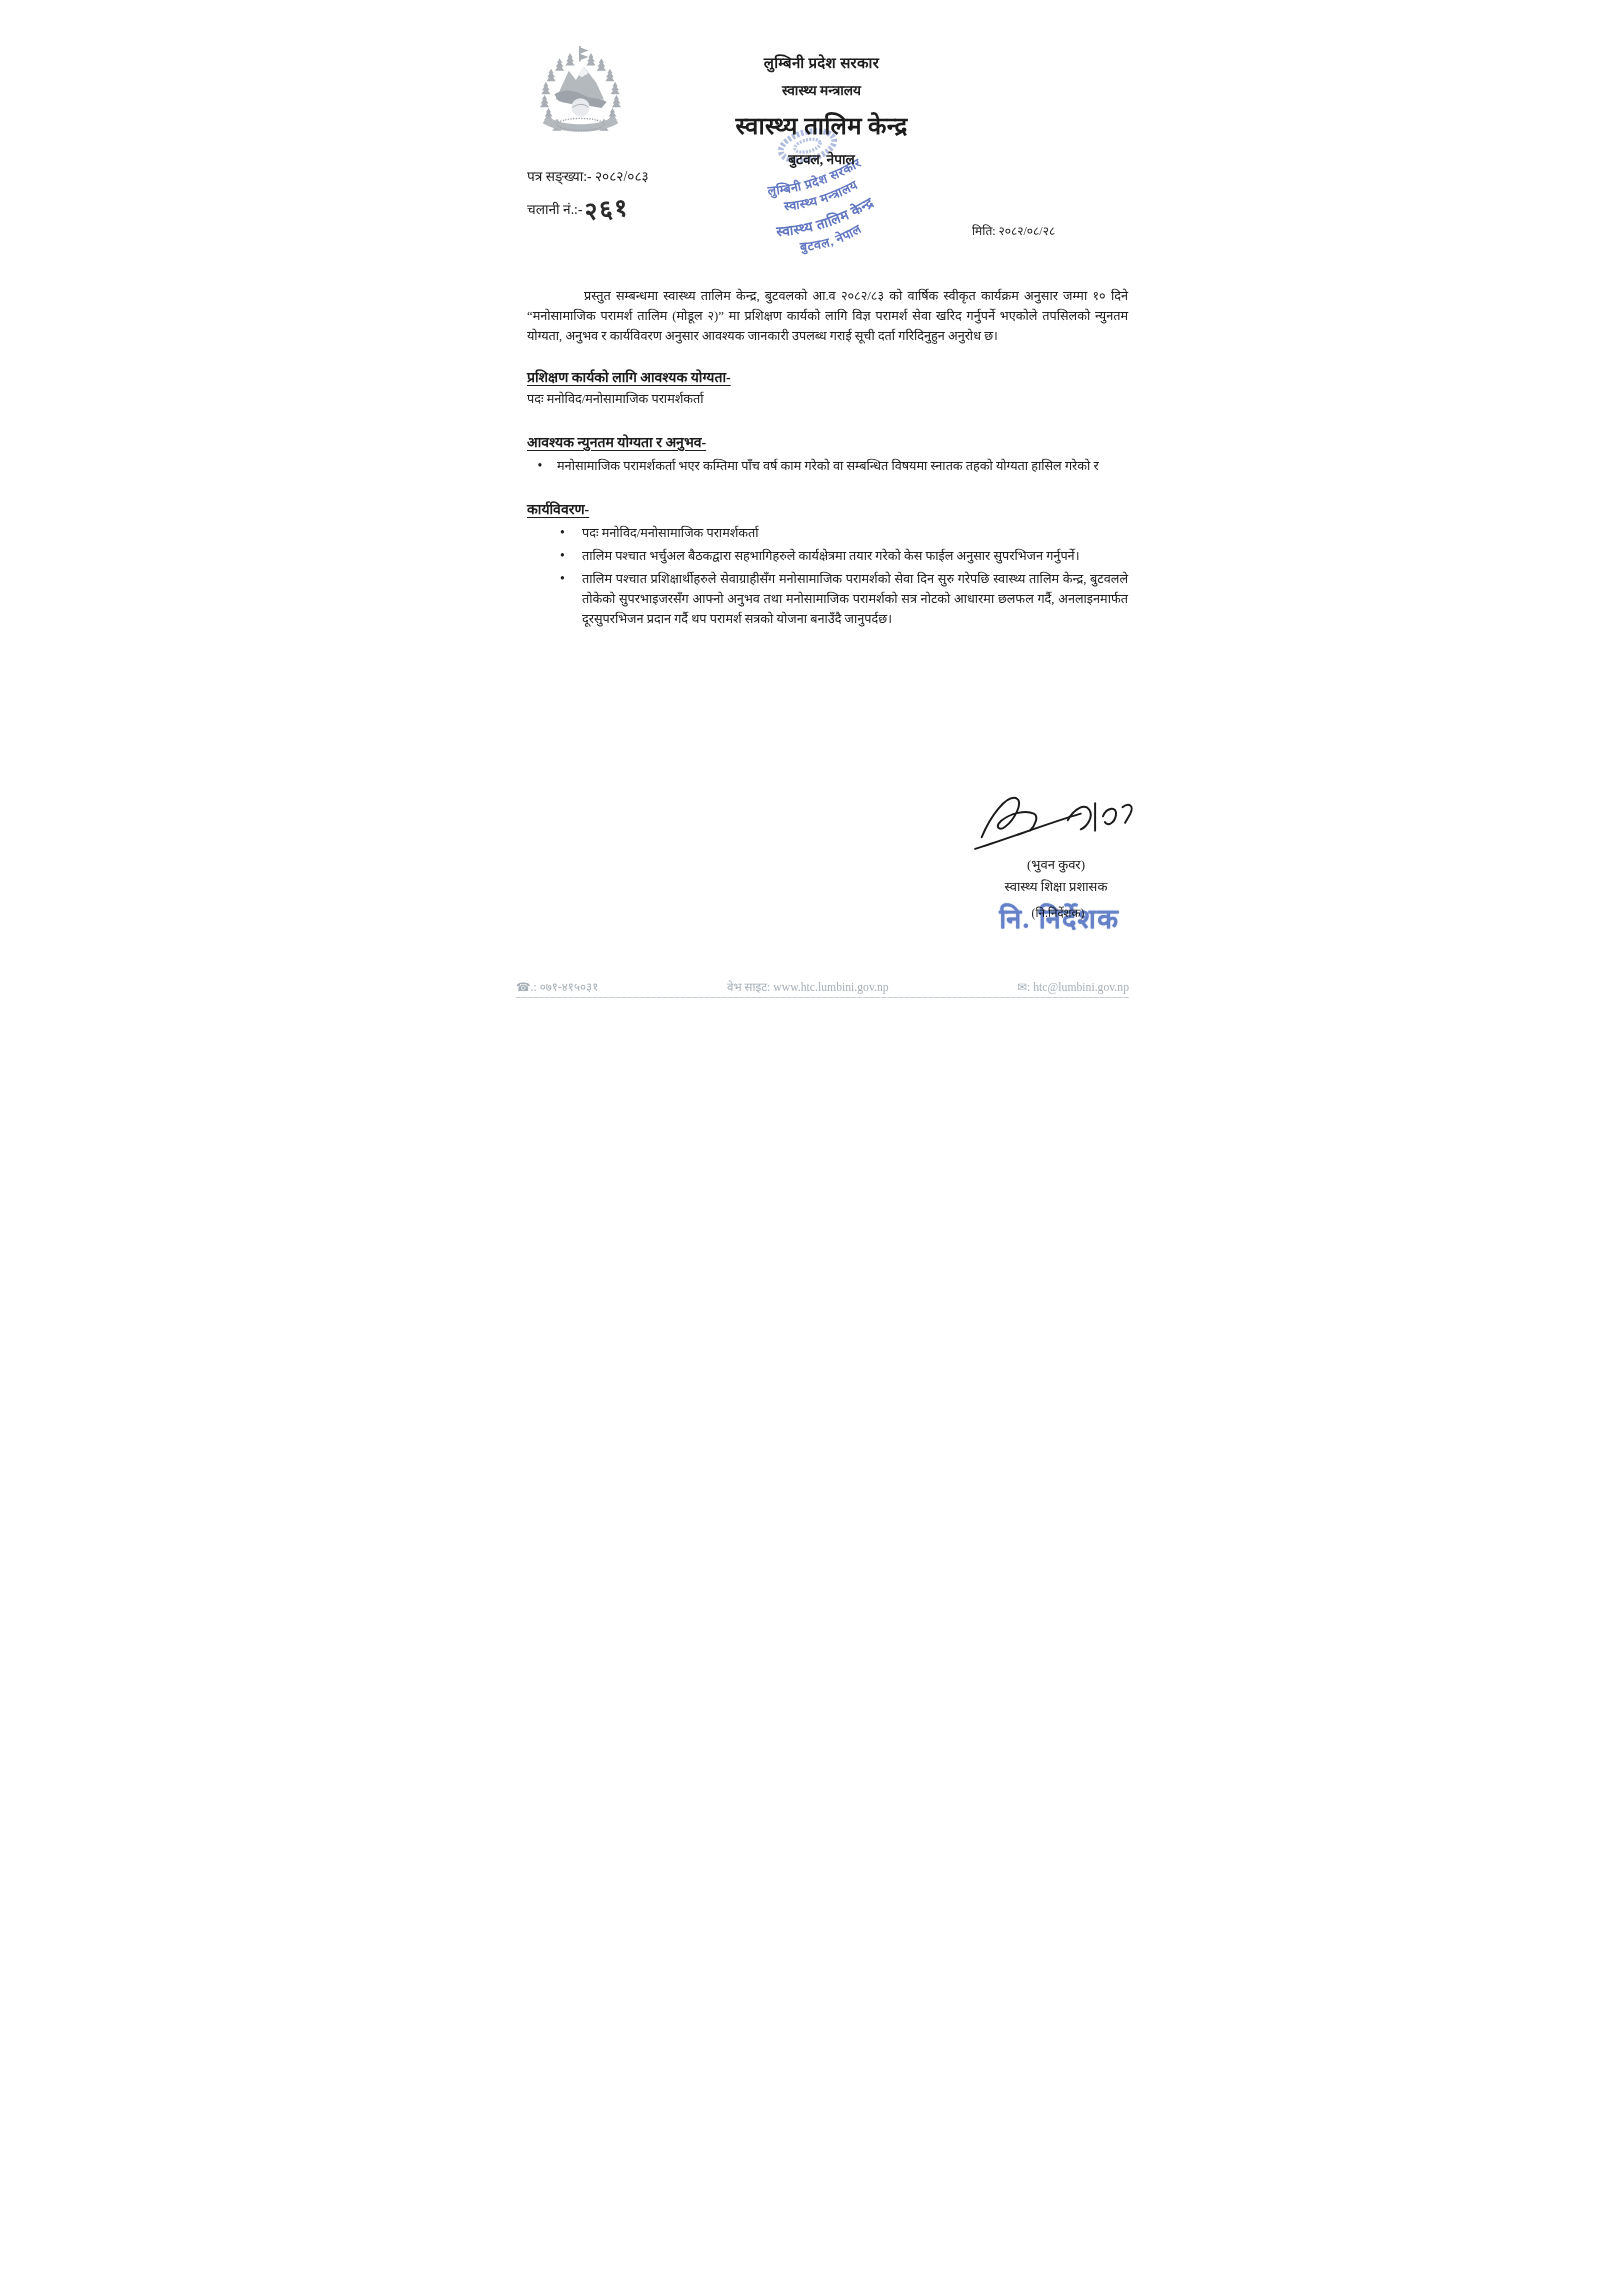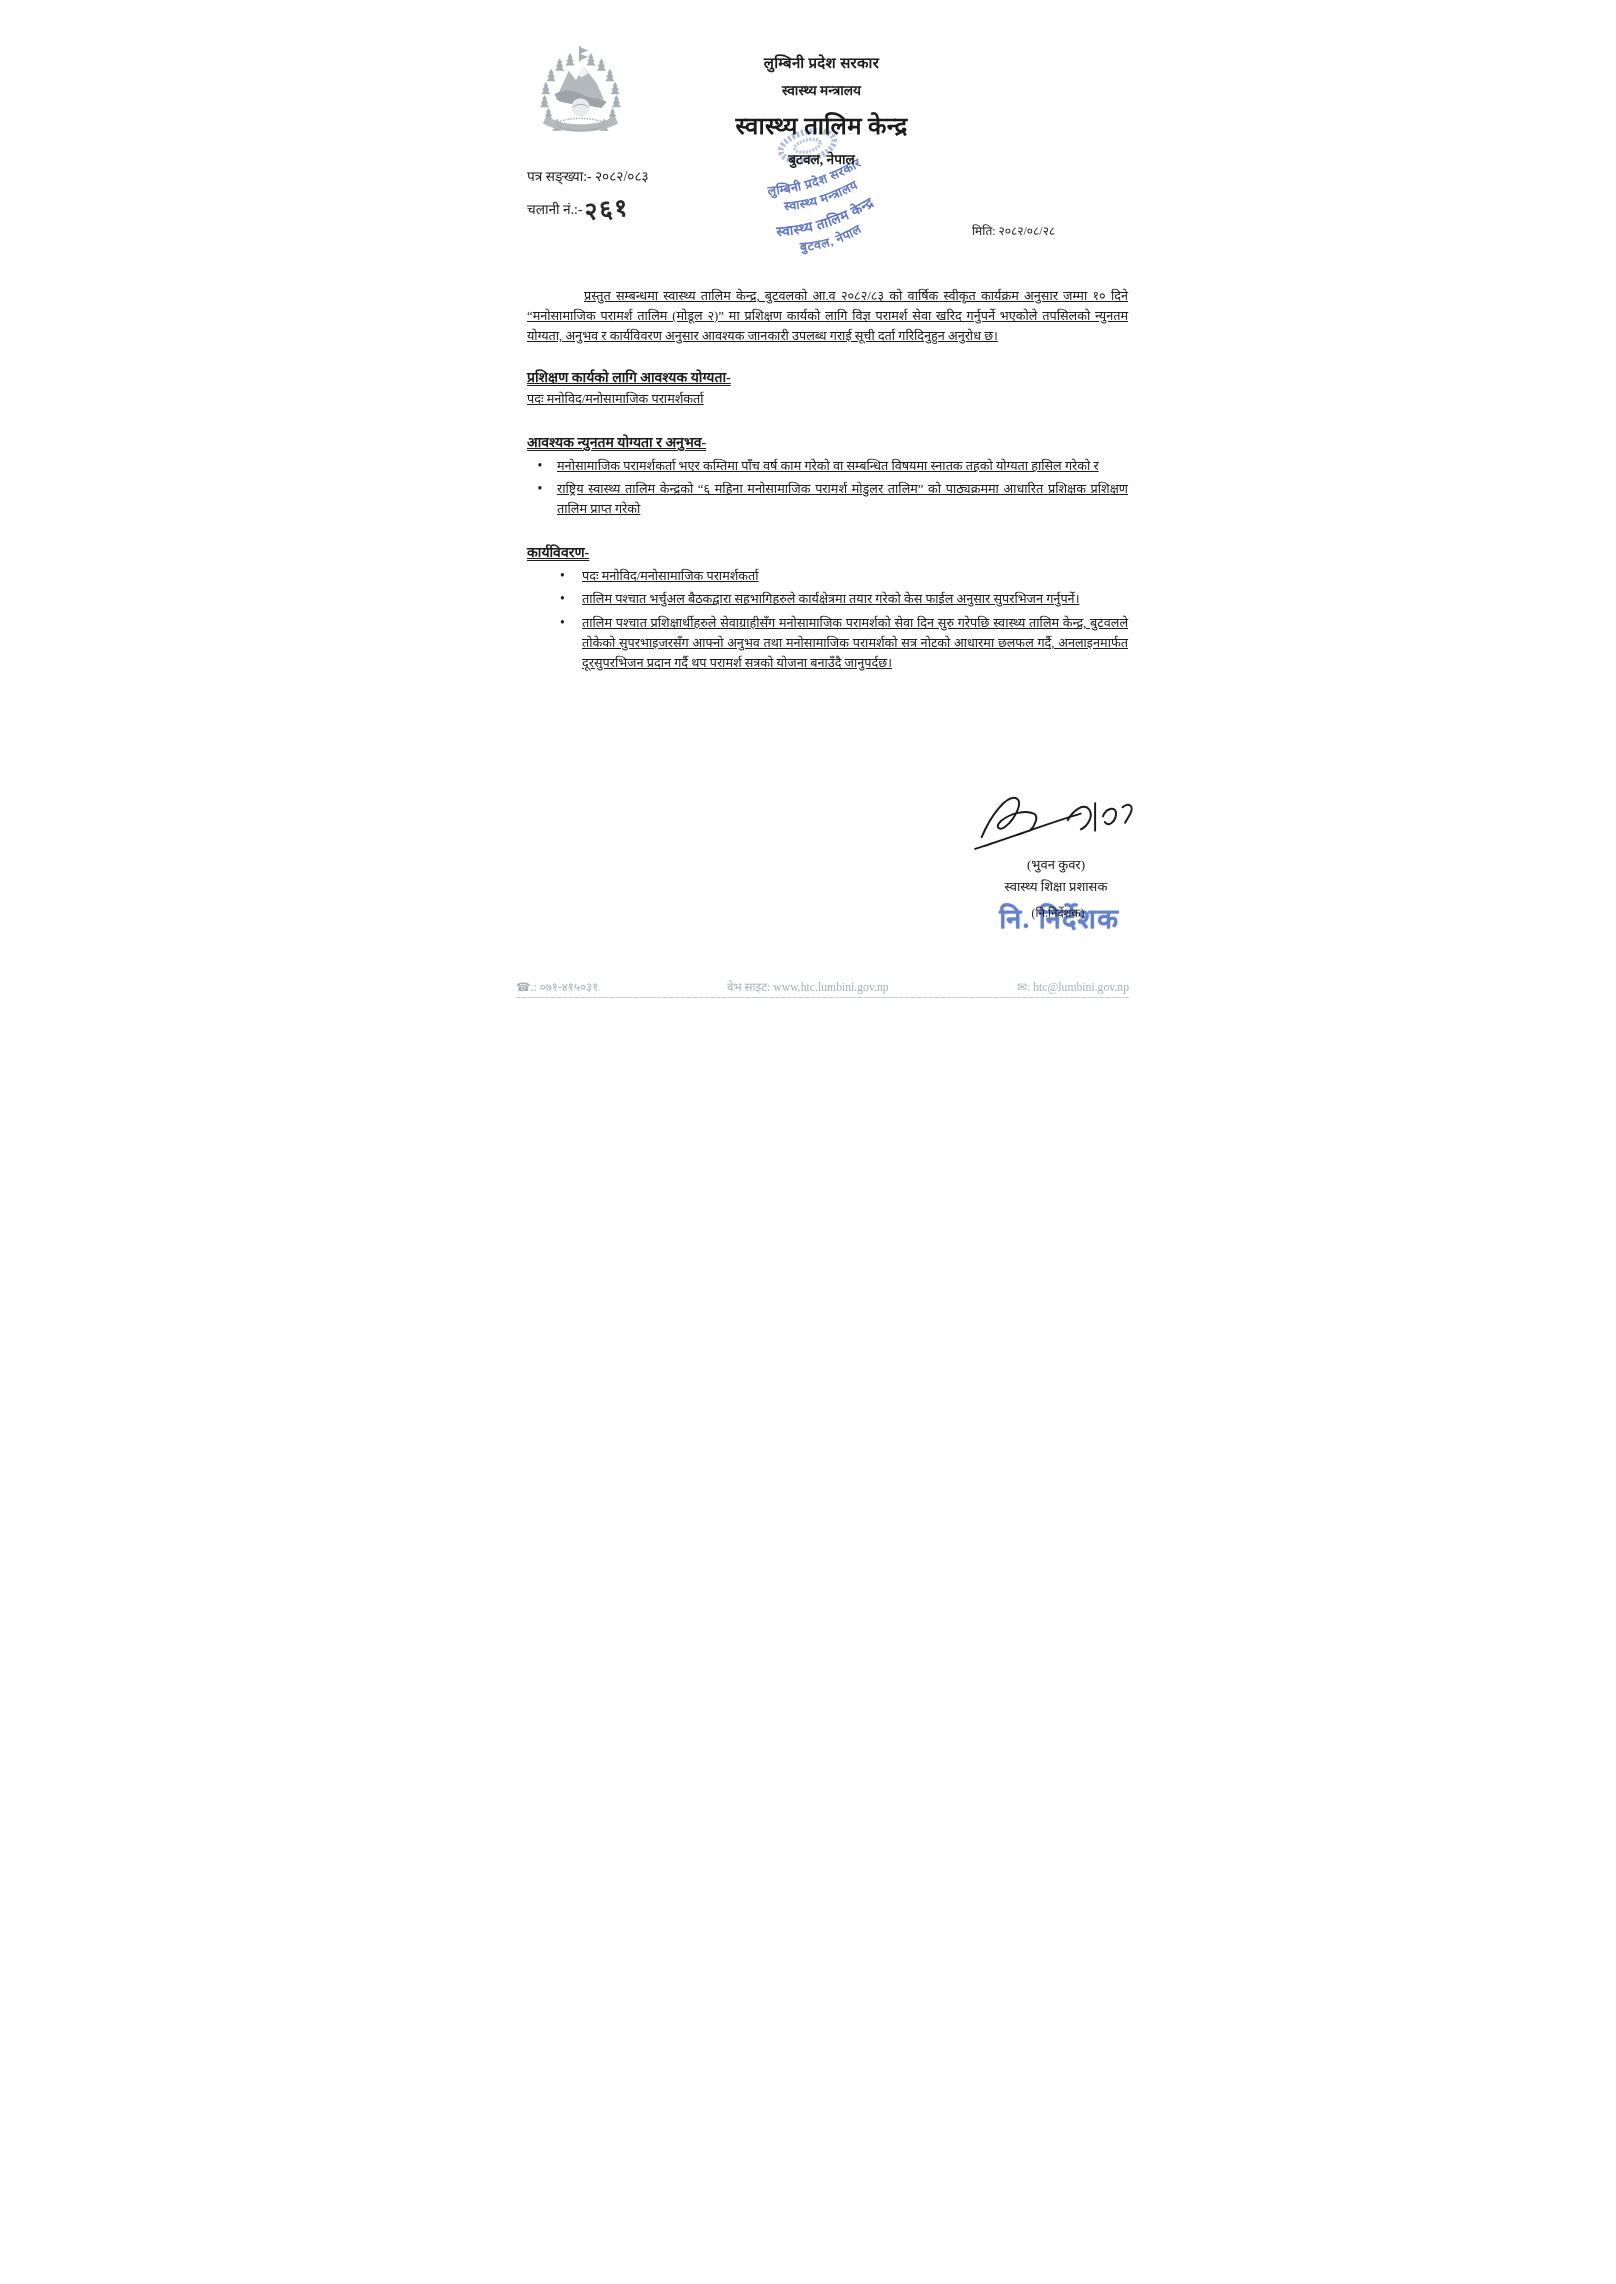--- a/index.html
+++ b/index.html
@@ -25,21 +25,21 @@
   .meta-left { position:absolute; left:123px; top:167px; font-size:13.7px; line-height:19.6px; }
   .meta-left .row2 { margin-top:9px; }
   .hand-number { display:inline-block; font-size:25px; font-weight:700; color:#2b2b2b; transform:rotate(-6deg) translateY(3.9px); letter-spacing:2px; margin-left:1.3px; }
   .meta-date { position:absolute; left:568px; top:222px; font-size:12px; }
 
   
   .subject { position:absolute; left:0; right:0; top:259px; text-align:center; font-size:13.7px; font-weight:700; }
   .subject span { text-decoration:underline; text-underline-offset:2.6px; }
 
   
-  .content { position:absolute; left:123px; top:286px; width:601px; font-size:12.7px; line-height:20px; text-align:justify;text-decoration:underline; }
+  .content { position:absolute; left:123px; top:286px; width:601px; font-size:12.7px; line-height:20px; text-align:justify; }
   .content .paragraph { text-indent:57px; }
   .h-underline { font-weight:700; margin-top:22px; font-size:14px; }
   .h-underline span { text-decoration:underline; text-underline-offset:2.6px; }
   .post-line { margin-top:1.3px; }
   .h-exp { margin-top:23.5px; }
   ul.bullets { list-style:none; margin-top:3.3px; }
   ul.bullets li { position:relative; margin-bottom:3.3px; }
   ul.exp-list li { padding-left:30px; }
   ul.exp-list li::before { content:"•"; position:absolute; left:10.4px; top:0; font-size:13.7px; }
   ul.tor-list li { padding-left:55px; }
@@ -145,21 +145,20 @@
     <div class="h-underline">
       <span>प्रशिक्षण कार्यको लागि आवश्यक योग्यता-</span>
     </div>
     <div class="post-line">पदः मनोविद/मनोसामाजिक परामर्शकर्ता</div>
 
     <div class="h-underline h-exp">
       <span>आवश्यक न्युनतम योग्यता र अनुभव-</span>
     </div>
     <ul class="bullets exp-list">
       <li>मनोसामाजिक परामर्शकर्ता भएर कम्तिमा पाँच वर्ष काम गरेको वा सम्बन्धित विषयमा स्नातक तहको योग्यता हासिल गरेको र</li>
-      <li>राष्ट्रिय स्वास्थ्य तालिम केन्द्रको “६ महिना मनोसामाजिक परामर्श मोडुलर तालिम” को पाठ्यक्रममा आधारित प्रशिक्षक प्रशिक्षण तालिम प्राप्त गरेको</li>
     </ul>
 
     <div class="h-underline h-exp">
       <span>कार्यविवरण-</span>
     </div>
     <ul class="bullets tor-list">
       <li>पदः मनोविद/मनोसामाजिक परामर्शकर्ता</li>
       <li>तालिम पश्चात भर्चुअल बैठकद्वारा सहभागिहरुले कार्यक्षेत्रमा तयार गरेको केस फाईल अनुसार सुपरभिजन गर्नुपर्ने।</li>
       <li>तालिम पश्चात प्रशिक्षार्थीहरुले सेवाग्राहीसँग मनोसामाजिक परामर्शको सेवा दिन सुरु गरेपछि स्वास्थ्य तालिम केन्द्र, बुटवलले तोकेको सुपरभाइजरसँग आफ्नो अनुभव तथा मनोसामाजिक परामर्शको सत्र नोटको आधारमा छलफल गर्दै, अनलाइनमार्फत दूरसुपरभिजन प्रदान गर्दै थप परामर्श सत्रको योजना बनाउँदै जानुपर्दछ।</li>
     </ul>

